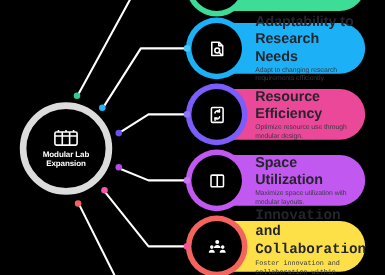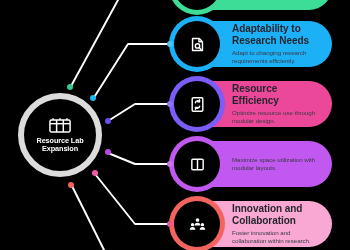--- a/index.html
+++ b/index.html
@@ -69,21 +69,21 @@
     left: 24px; top: 0;
     width: 134px; height: 46px;
     border-radius: 0 23px 23px 0;
     padding: 5px 9px 5px 34px;
     display: flex;
     flex-direction: column;
     justify-content: center;
     z-index: 1;
   }
   .card-title {
-    font-size: 10px;
+    font-size: 13px;
     font-weight: bold;
     color: #25252d;
     line-height: 1.18;
     margin-bottom: 2px;
     letter-spacing: -0.05px;
   }
   .card-desc {
     font-size: 6.2px;
     color: #3a3a44;
     line-height: 1.3;
@@ -155,21 +155,21 @@
       <svg class="hub-icon" viewBox="0 0 24 18" fill="none" stroke="#ffffff" stroke-width="1.6">
         <rect x="1" y="3" width="22" height="13" rx="1.5"></rect>
         <line x1="1" y1="7" x2="23" y2="7"></line>
         <line x1="8.3" y1="3" x2="8.3" y2="16"></line>
         <line x1="15.6" y1="3" x2="15.6" y2="16"></line>
         <line x1="4.5" y1="1" x2="4.5" y2="3"></line>
         <line x1="12" y1="1" x2="12" y2="3"></line>
         <line x1="19.5" y1="1" x2="19.5" y2="3"></line>
       </svg>
     </span>
-    <div class="hub-title">Resource Lab Expansion</div>
+    <div class="hub-title">Modular Lab Expansion</div>
   </div>
 
   <div class="card" id="card-green">
     <div class="card-body" style="background:#3ddc97;">
       <div class="card-title"></div>
       <div class="card-desc"></div>
     </div>
     <div class="card-badge" style="box-shadow:0 0 0 5px #3ddc97;">
       
     </div>
@@ -205,34 +205,35 @@
           <path d="M15 14.5a3.4 3.4 0 01-5.8 1.6"></path>
           <path d="M14.8 5.3v2.7h-2.6"></path>
           <path d="M9.2 18.7V16h2.6"></path>
         </svg>
       </span>
     </div>
   </div>
 
   <div class="card" id="card-magenta">
     <div class="card-body" style="background:#c158f0;">
+      <div class="card-title">Space Utilization</div>
       <div class="card-desc">Maximize space utilization with modular layouts.</div>
     </div>
     <div class="card-badge" style="box-shadow:0 0 0 5px #c158f0;">
       <span>
         <svg viewBox="0 0 24 24" fill="none" stroke="#ffffff" stroke-width="2" stroke-linejoin="round">
           <rect x="4" y="4.5" width="16" height="15" rx="1.5"></rect>
           <line x1="12" y1="4.5" x2="12" y2="19.5"></line>
         </svg>
       </span>
     </div>
   </div>
 
   <div class="card" id="card-red">
-    <div class="card-body" style="background:#f9a8d4;">
+    <div class="card-body" style="background:#fde047;font-family:Liberation Mono, monospace;">
       <div class="card-title">Innovation and Collaboration</div>
       <div class="card-desc">Foster innovation and collaboration within research.</div>
     </div>
     <div class="card-badge" style="box-shadow:0 0 0 5px #f4645f;">
       <span>
         <svg viewBox="0 0 24 24" fill="#ffffff" stroke="none">
           <circle cx="12" cy="5.6" r="2.6"></circle>
           <path d="M12 9.4c-2.6 0-4.3 1.7-4.3 4.1h8.6c0-2.4-1.7-4.1-4.3-4.1z"></path>
           <circle cx="5" cy="12.2" r="2.3"></circle>
           <path d="M5 15.5c-2.4 0-3.9 1.6-3.9 3.8h7.8c0-2.2-1.5-3.8-3.9-3.8z"></path>

